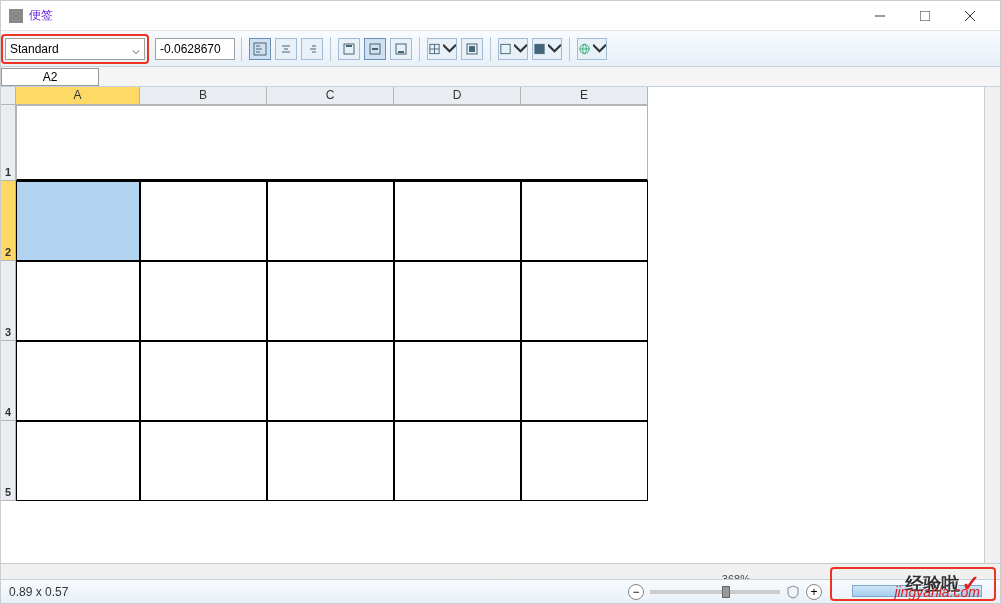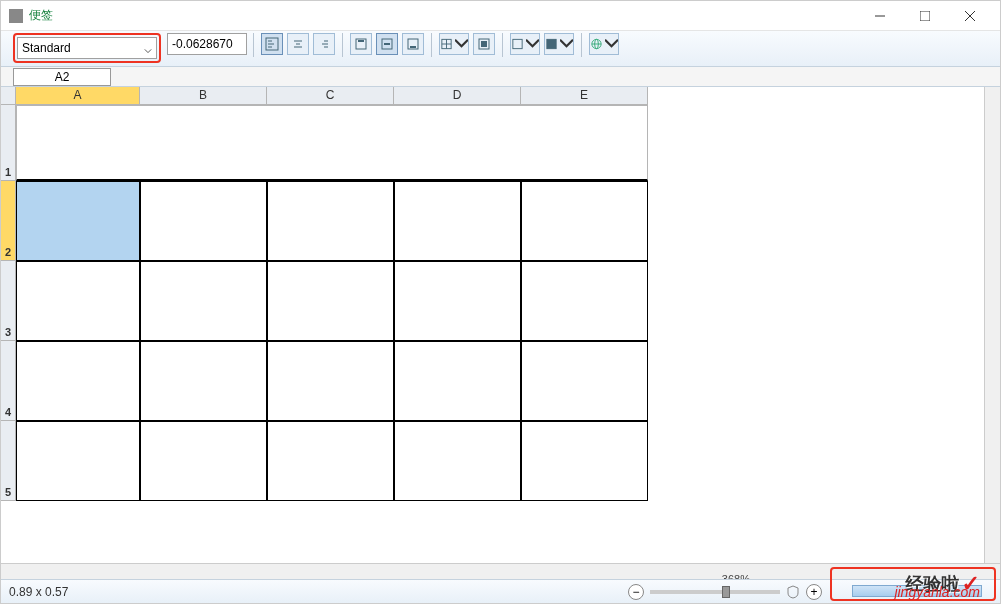--- a/index.html
+++ b/index.html
@@ -1,44 +1,44 @@
 <!DOCTYPE html>
 <html><head>
 <meta charset="utf-8">
 <style>
   * { box-sizing: border-box; margin: 0; padding: 0; }
   body { font-family: "Microsoft YaHei", Arial, sans-serif; font-size: 12px; background: #fff; width: 1001px; height: 604px; overflow: hidden; position: relative; border: 1px solid #ccc; }
 
   
   .titlebar { height: 30px; background: #fff; display: flex; align-items: center; padding: 0 8px; border-bottom: 1px solid #e5e5e5; }
   .titlebar .icon { width: 14px; height: 14px; background: #888; margin-right: 6px; }
-  .titlebar .title { color: #15803d; flex: 1; }
+  .titlebar .title { color: #6d28d9; flex: 1; }
   .winbtn { width: 45px; height: 30px; display: flex; align-items: center; justify-content: center; color: #666; }
   .winbtn svg { width: 10px; height: 10px; }
 
   
-  .toolbar { height: 36px; background: linear-gradient(#f8fbfe, #e8f0f8); border-bottom: 1px solid #c5d2de; display: flex; align-items: flex-start; padding: 2px 12px; gap: 2px; }
+  .toolbar { height: 36px; background: linear-gradient(#f8fbfe, #e8f0f8); border-bottom: 1px solid #c5d2de; display: flex; align-items: center; padding: 2px 0; gap: 2px; }
   .highlight-box { border: 2.5px solid #e32; border-radius: 4px; padding: 2px; display: flex; gap: 6px; align-items: center; }
   .dropdown { height: 22px; background: #fff; border: 1px solid #a0a0a0; display: flex; align-items: center; padding: 0 4px; position: relative; }
   .dropdown .chev { margin-left: auto; }
   .dropdown .swatch { width: 12px; height: 12px; display: inline-block; margin-right: 4px; border: 1px solid #333; vertical-align: middle; }
   .dd1 { width: 140px; }
   .dd2 { width: 140px; }
   .dd3 { width: 140px; }
   .num-dd { height: 22px; border: 1px solid #a0a0a0; background: #fff; display: flex; align-items: center; padding: 0 4px; width: 80px; margin-left: 4px; gap: 44px; }
   .sep { width: 1px; height: 24px; background: #b8c5d2; margin: 0 4px; }
   .tbtn { width: 22px; height: 22px; border: 1px solid #a0bcd6; background: #e8f0f8; display: flex; align-items: center; justify-content: center; margin: 0 1px; }
   .tbtn.active { background: #d0e0f0; border-color: #6a90b8; }
   .tbtn.dd { width: 30px; }
   .tbtn svg { width: 14px; height: 14px; }
   .mini-chev { width: 6px; height: 6px; margin-left: 2px; }
 
   
   .refbar { height: 20px; background: #f5f5f5; display: flex; align-items: center; border-bottom: 1px solid #c5d2de; }
-  .refbox { width: 98px; height: 18px; background: #fff; border: 1px solid #999; margin: 0 12px; text-align: center; line-height: 16px; }
+  .refbox { width: 98px; height: 18px; background: #fff; border: 1px solid #999; margin: 0 0; text-align: center; line-height: 16px; }
 
   
   .sheet { position: relative; background: #fff; height: 462px; overflow: hidden; }
   .colhdr { display: flex; position: absolute; top: 0; left: 0; }
   .corner { width: 15px; height: 18px; background: #e9edf2; border: 1px solid #b5b5b5; border-top: none; border-left: none; }
   .ch { height: 18px; background: #e9edf2; border-right: 1px solid #b5b5b5; border-bottom: 1px solid #b5b5b5; text-align: center; line-height: 17px; color: #333; }
   .ch.sel { background: #ffd966; }
   .chA { width: 124px; } .chB { width: 127px; } .chC { width: 127px; } .chD { width: 127px; } .chE { width: 127px; }
 
   .rowhdr { position: absolute; top: 18px; left: 0; }

